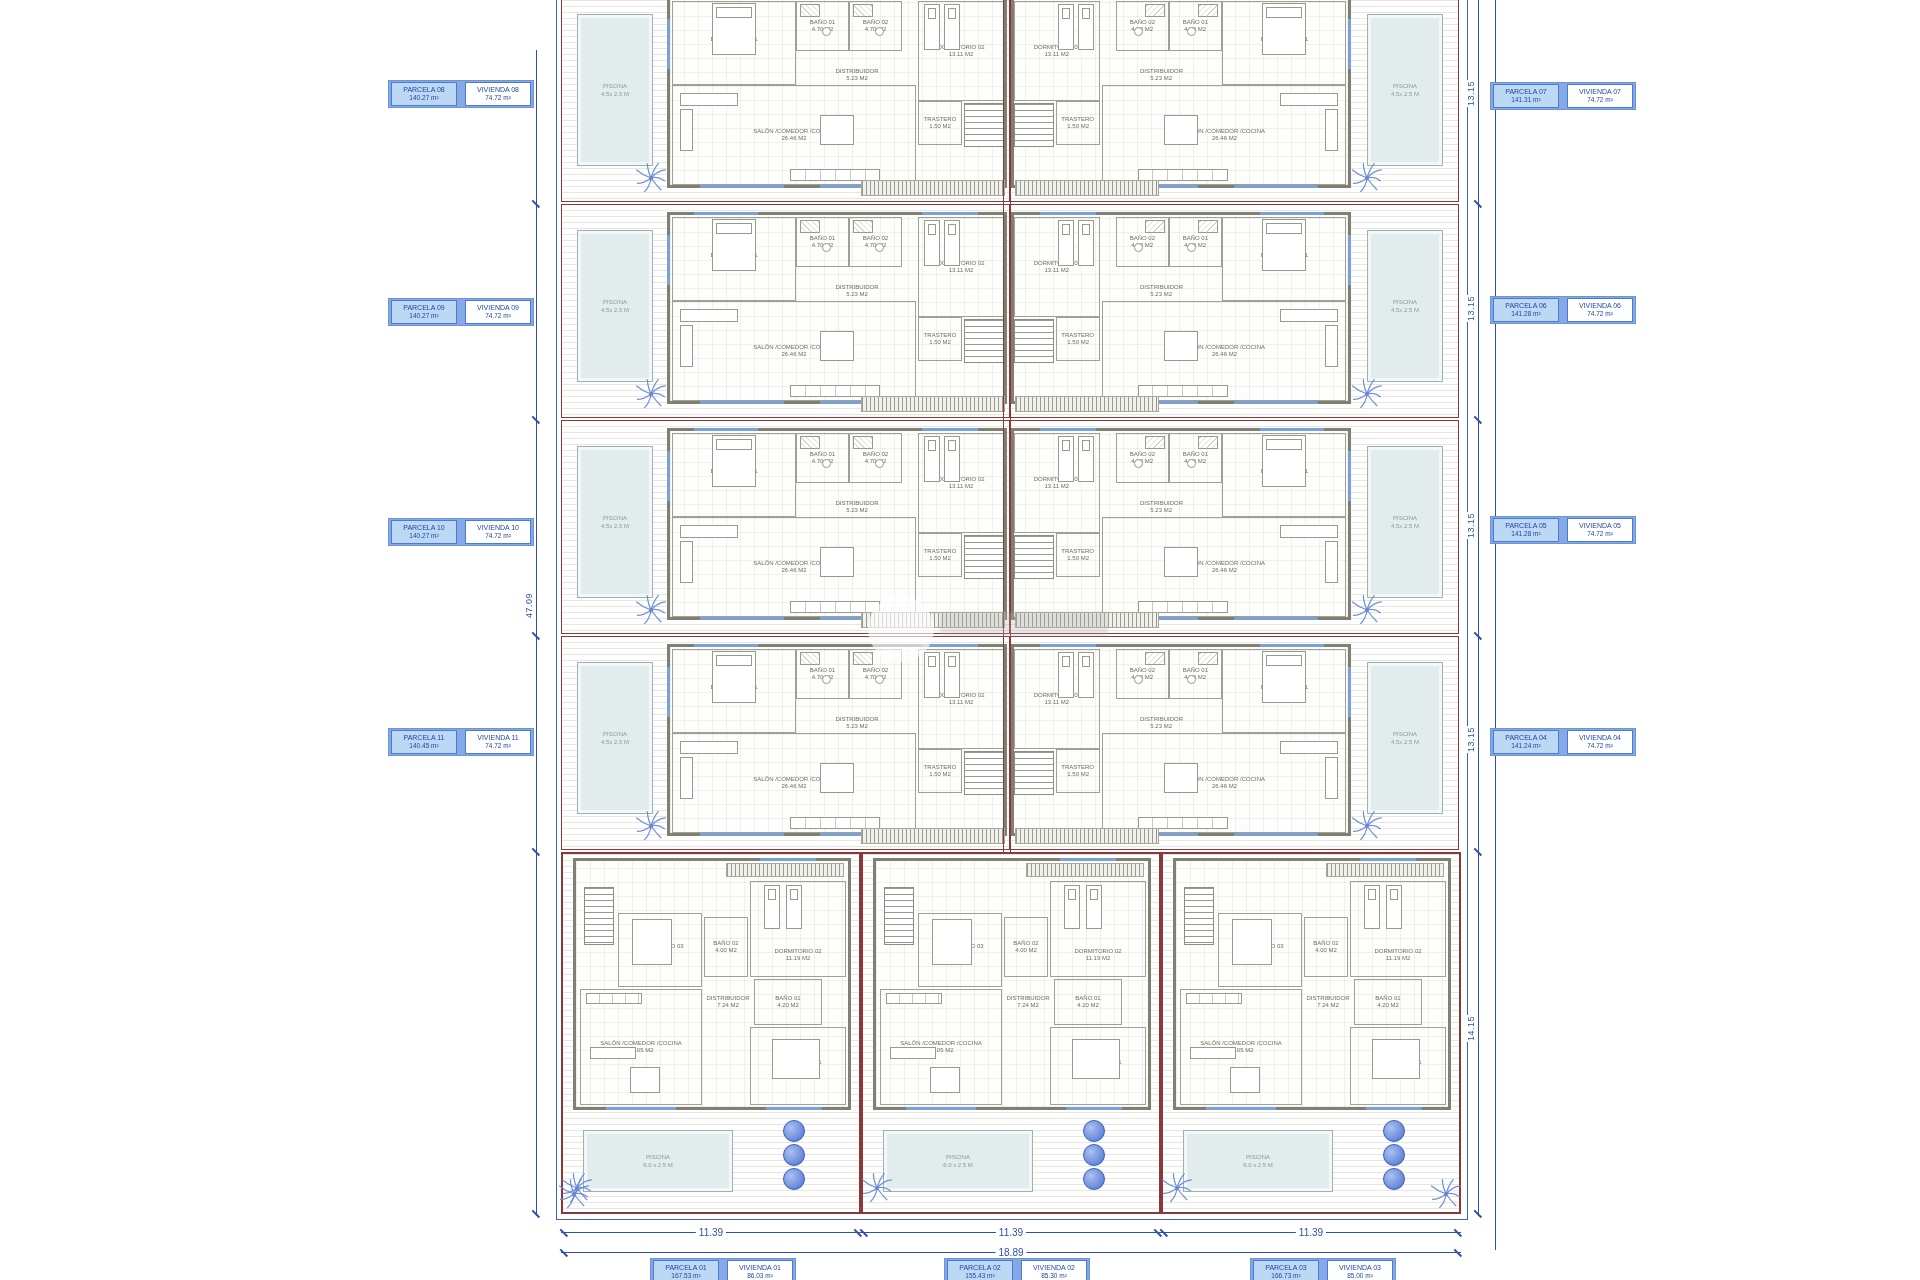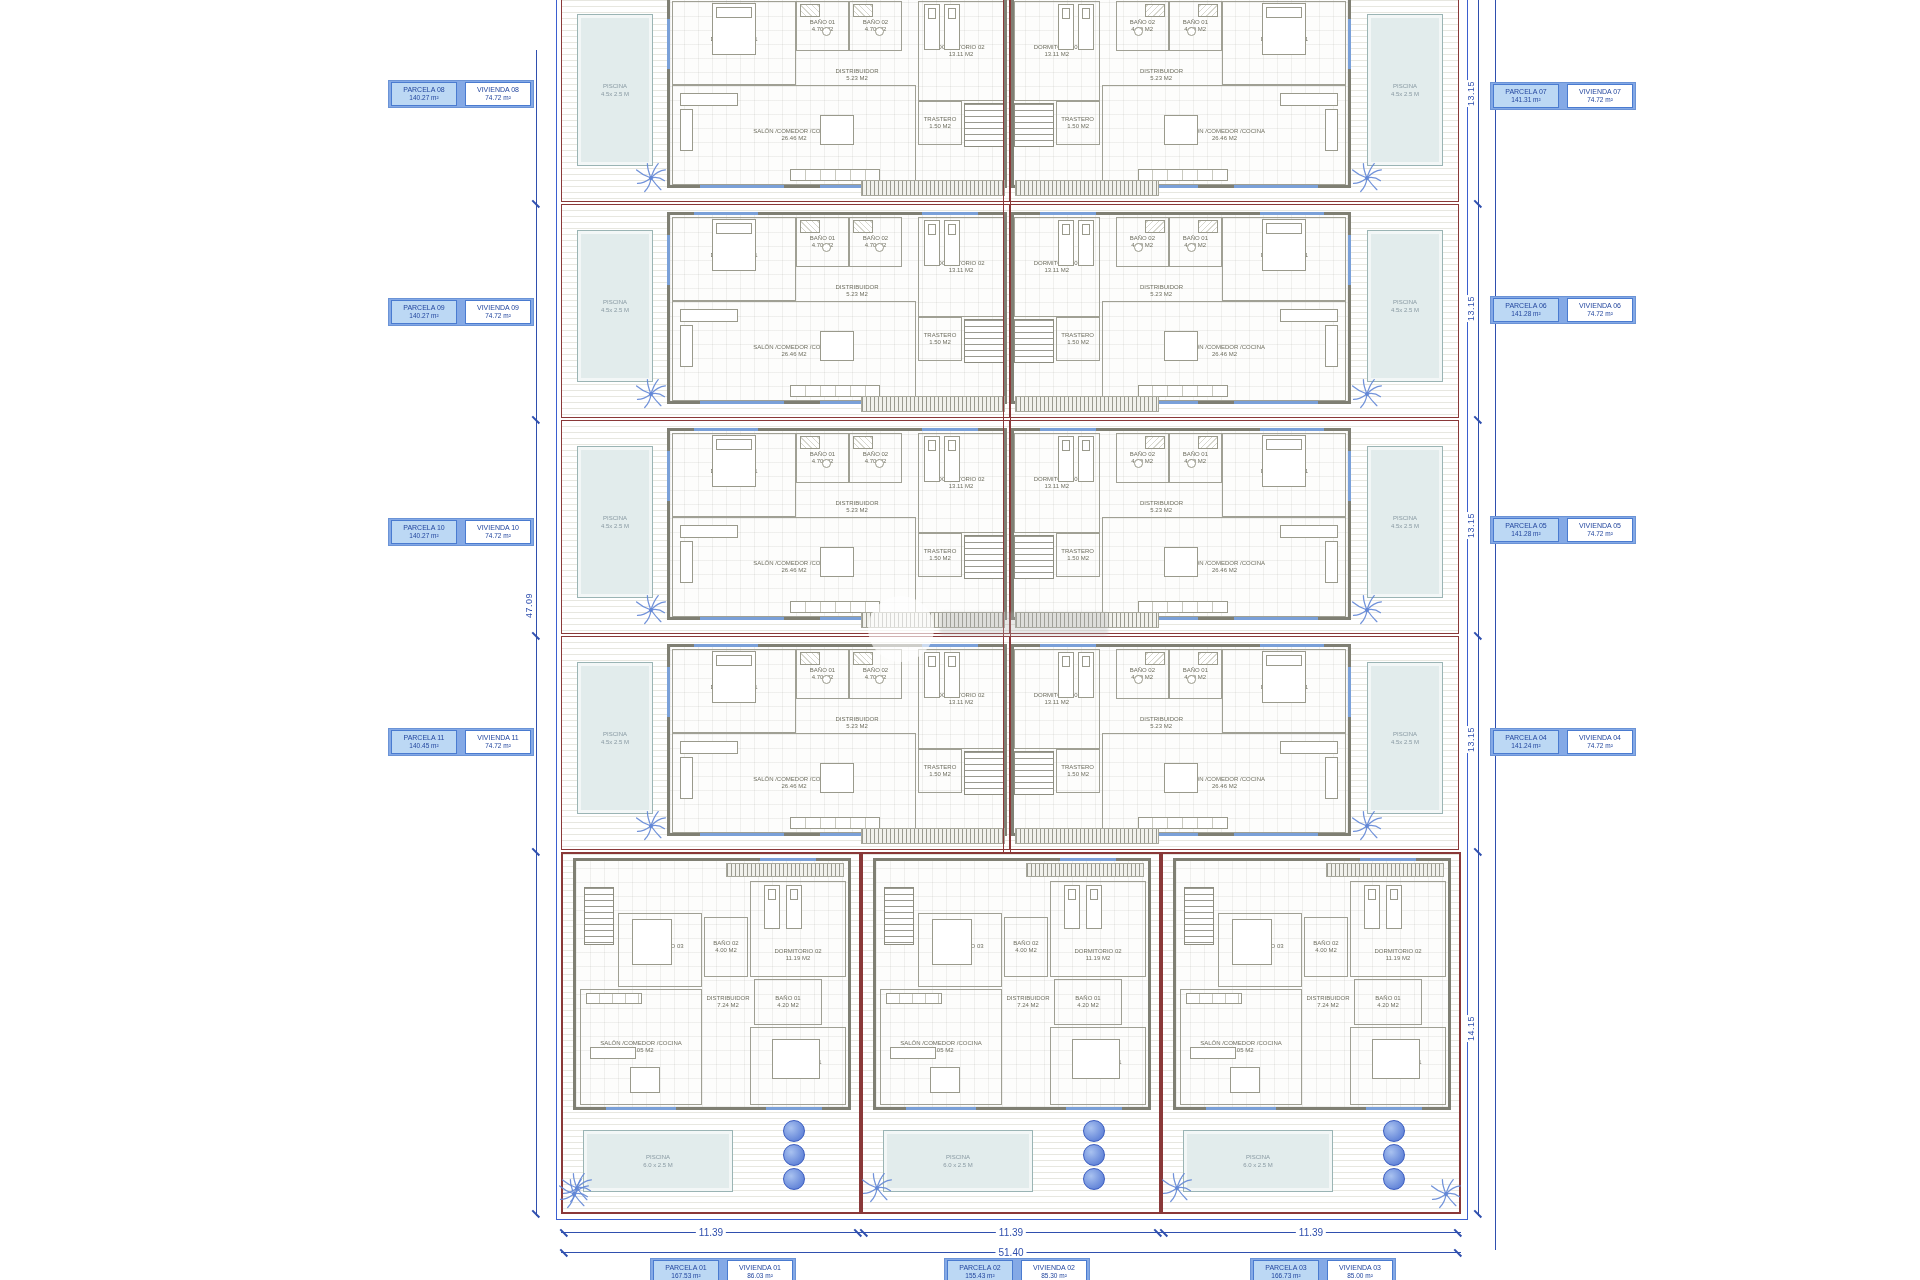--- a/index.html
+++ b/index.html
@@ -856,21 +856,21 @@
   <div class="dim-h" style="left:561px;top:1232px;width:300px;">
     <span class="dlab">11.39</span>
   </div>
   <div class="dim-h" style="left:861px;top:1232px;width:300px;">
     <span class="dlab">11.39</span>
   </div>
   <div class="dim-h" style="left:1161px;top:1232px;width:300px;">
     <span class="dlab">11.39</span>
   </div>
   <div class="dim-h" style="left:561px;top:1252px;width:900px;">
-    <span class="dlab">51.40</span>
+    <span class="dlab">18.89</span>
   </div>
 
   <div class="plabel" style="left:388px;top:80px;">
     <div class="pbox">
       <div class="pl1">PARCELA 08</div>
       <div class="pl2">140.27 m²</div>
     </div>
     <div class="vbox">
       <div class="pl1">VIVIENDA 08</div>
       <div class="pl2">74.72 m²</div>

